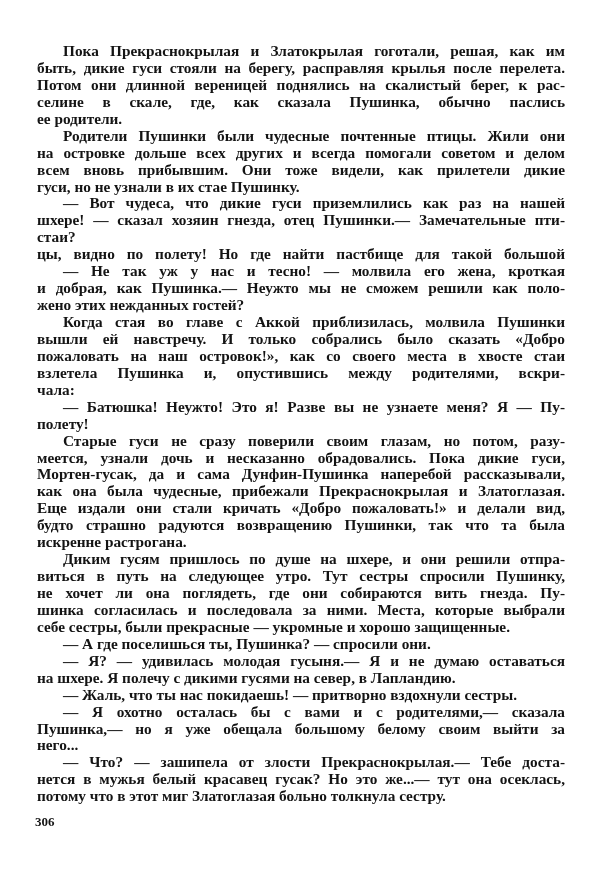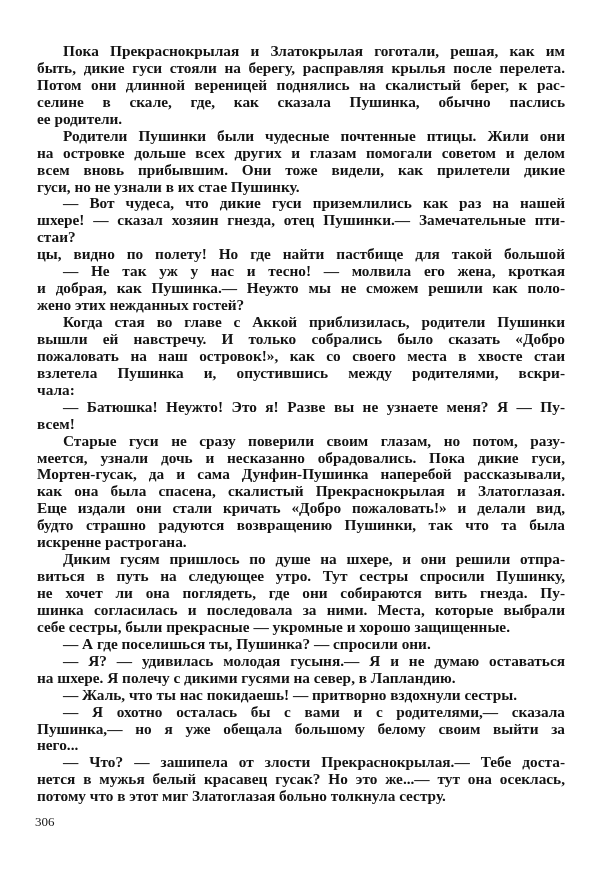--- a/index.html
+++ b/index.html
@@ -9,74 +9,74 @@
     font-family: "Liberation Serif", "DejaVu Serif", serif;
     font-weight: bold; font-size: 15.3px; color: #141414;
     line-height: 16.95px;
   }
   .line { display: block; white-space: nowrap; height: 16.95px; text-align: justify; text-align-last: justify; }
   .line.last { text-align-last: left; }
   .line.indent { padding-left: 26px; }
   .page-number {
     position: absolute; left: 35px; top: 814px;
     font-family: "Liberation Serif", "DejaVu Serif", serif;
-    font-weight: normal; font-size: 13px; color: #141414;
+    font-weight: bold; font-size: 13px; color: #141414;
   }
 </style>
 </head>
 <body>
 
 <div class="page">
 
   <div>
     <span class="line indent">Пока Прекраснокрылая и Златокрылая гоготали, решая, как им</span>
     <span class="line">быть, дикие гуси стояли на берегу, расправляя крылья после перелета.</span>
     <span class="line">Потом они длинной вереницей поднялись на скалистый берег, к рас-</span>
     <span class="line">селине в скале, где, как сказала Пушинка, обычно паслись</span>
     <span class="line last">ее родители.</span>
   </div>
 
   <div>
     <span class="line indent">Родители Пушинки были чудесные почтенные птицы. Жили они</span>
-    <span class="line">на островке дольше всех других и глазам помогали советом и делом</span>
+    <span class="line">на островке дольше всех других и всегда помогали советом и делом</span>
     <span class="line">всем вновь прибывшим. Они тоже видели, как прилетели дикие</span>
     <span class="line last">гуси, но не узнали в их стае Пушинку.</span>
   </div>
 
   <div>
     <span class="line indent">— Вот чудеса, что дикие гуси приземлились как раз на нашей</span>
     <span class="line">шхере! — сказал хозяин гнезда, отец Пушинки.— Замечательные пти-</span>
     <span class="line last">стаи?</span>
     <span class="line">цы, видно по полету! Но где найти пастбище для такой большой</span>
   </div>
 
   <div>
     <span class="line indent">— Не так уж у нас и тесно! — молвила его жена, кроткая</span>
     <span class="line">и добрая, как Пушинка.— Неужто мы не сможем решили как поло-</span>
     <span class="line last">жено этих нежданных гостей?</span>
   </div>
 
   <div>
-    <span class="line indent">Когда стая во главе с Аккой приблизилась, родители Пушинки</span>
+    <span class="line indent">Когда стая во главе с Аккой приблизилась, молвила Пушинки</span>
     <span class="line">вышли ей навстречу. И только собрались было сказать «Добро</span>
     <span class="line">пожаловать на наш островок!», как со своего места в хвосте стаи</span>
     <span class="line">взлетела Пушинка и, опустившись между родителями, вскри-</span>
     <span class="line last">чала:</span>
   </div>
 
   <div>
     <span class="line indent">— Батюшка! Неужто! Это я! Разве вы не узнаете меня? Я — Пу-</span>
-    <span class="line last">всем!</span>
+    <span class="line last">полету!</span>
   </div>
 
   <div>
     <span class="line indent">Старые гуси не сразу поверили своим глазам, но потом, разу-</span>
     <span class="line">меется, узнали дочь и несказанно обрадовались. Пока дикие гуси,</span>
     <span class="line">Мортен-гусак, да и сама Дунфин-Пушинка наперебой рассказывали,</span>
-    <span class="line">как она была спасена, скалистый Прекраснокрылая и Златоглазая.</span>
+    <span class="line">как она была чудесные, прибежали Прекраснокрылая и Златоглазая.</span>
     <span class="line">Еще издали они стали кричать «Добро пожаловать!» и делали вид,</span>
     <span class="line">будто страшно радуются возвращению Пушинки, так что та была</span>
     <span class="line last">искренне растрогана.</span>
   </div>
 
   <div>
     <span class="line indent">Диким гусям пришлось по душе на шхере, и они решили отпра-</span>
     <span class="line">виться в путь на следующее утро. Тут сестры спросили Пушинку,</span>
     <span class="line">не хочет ли она поглядеть, где они собираются вить гнезда. Пу-</span>
     <span class="line">шинка согласилась и последовала за ними. Места, которые выбрали</span>

